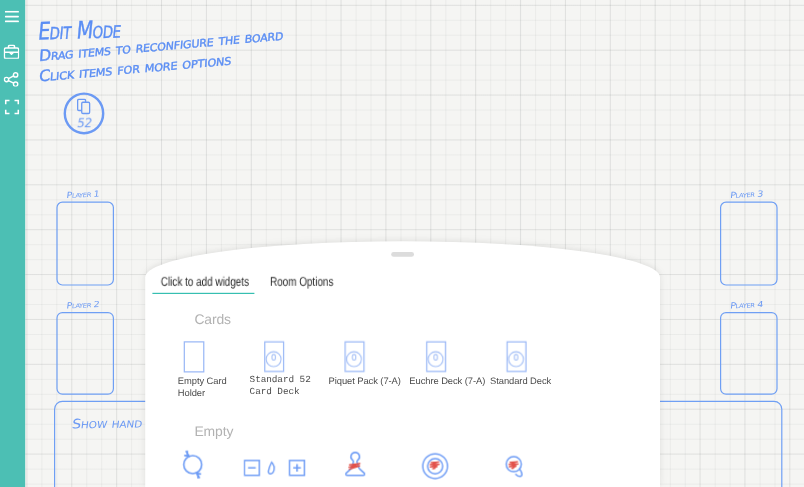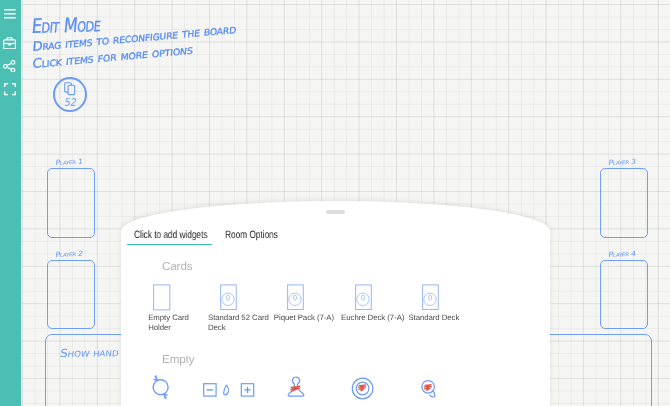--- a/index.html
+++ b/index.html
@@ -58,21 +58,21 @@
   .tab span{position:absolute;left:0;top:0;display:inline-block;transform:scaleX(0.78);transform-origin:left top;will-change:transform;}
   .tab.active{border-bottom:1.5px solid #36bfb1;}
 
   .sect{position:absolute;left:13px;margin-left:28px;}
   .sect-title{transform:translateZ(0);font-size:11.6px;line-height:12px;color:#b2b2b2;letter-spacing:-0.1px;}
   .grid-row{position:absolute;left:0;top:82px;width:429px;height:58px;}
   .cell{position:absolute;top:0;width:67px;margin-left:-33.5px;display:flex;flex-direction:column;align-items:center;}
   .cell .art{height:28px;display:flex;align-items:flex-start;justify-content:center;}
   .cell .cap{width:66px;white-space:pre-line;transform:translateZ(0);font-size:7.8px;color:#4a4a4a;text-align:left;line-height:9.8px;margin-top:1.8px;letter-spacing:-0.05px;margin-left:22px;}
   .cell .cap.narrow{width:48px;}
-  .cell .cap.narrow2{width:63px;}
+  .cell .cap.narrow2{width:63px;font-family:Liberation Mono, monospace;}
   .pieces-row{position:absolute;left:0;top:175px;width:429px;height:30px;}
   .pcell{position:absolute;top:0;width:60px;margin-left:-30px;display:flex;align-items:flex-start;justify-content:center;}
   .pcell.up3{top:-3px;} .pcell.dn5{top:5px;} .pcell.dn1{top:1px;}
 </style>
 </head>
 <body>
 
 <div id="app">
 
   <div class="board">

